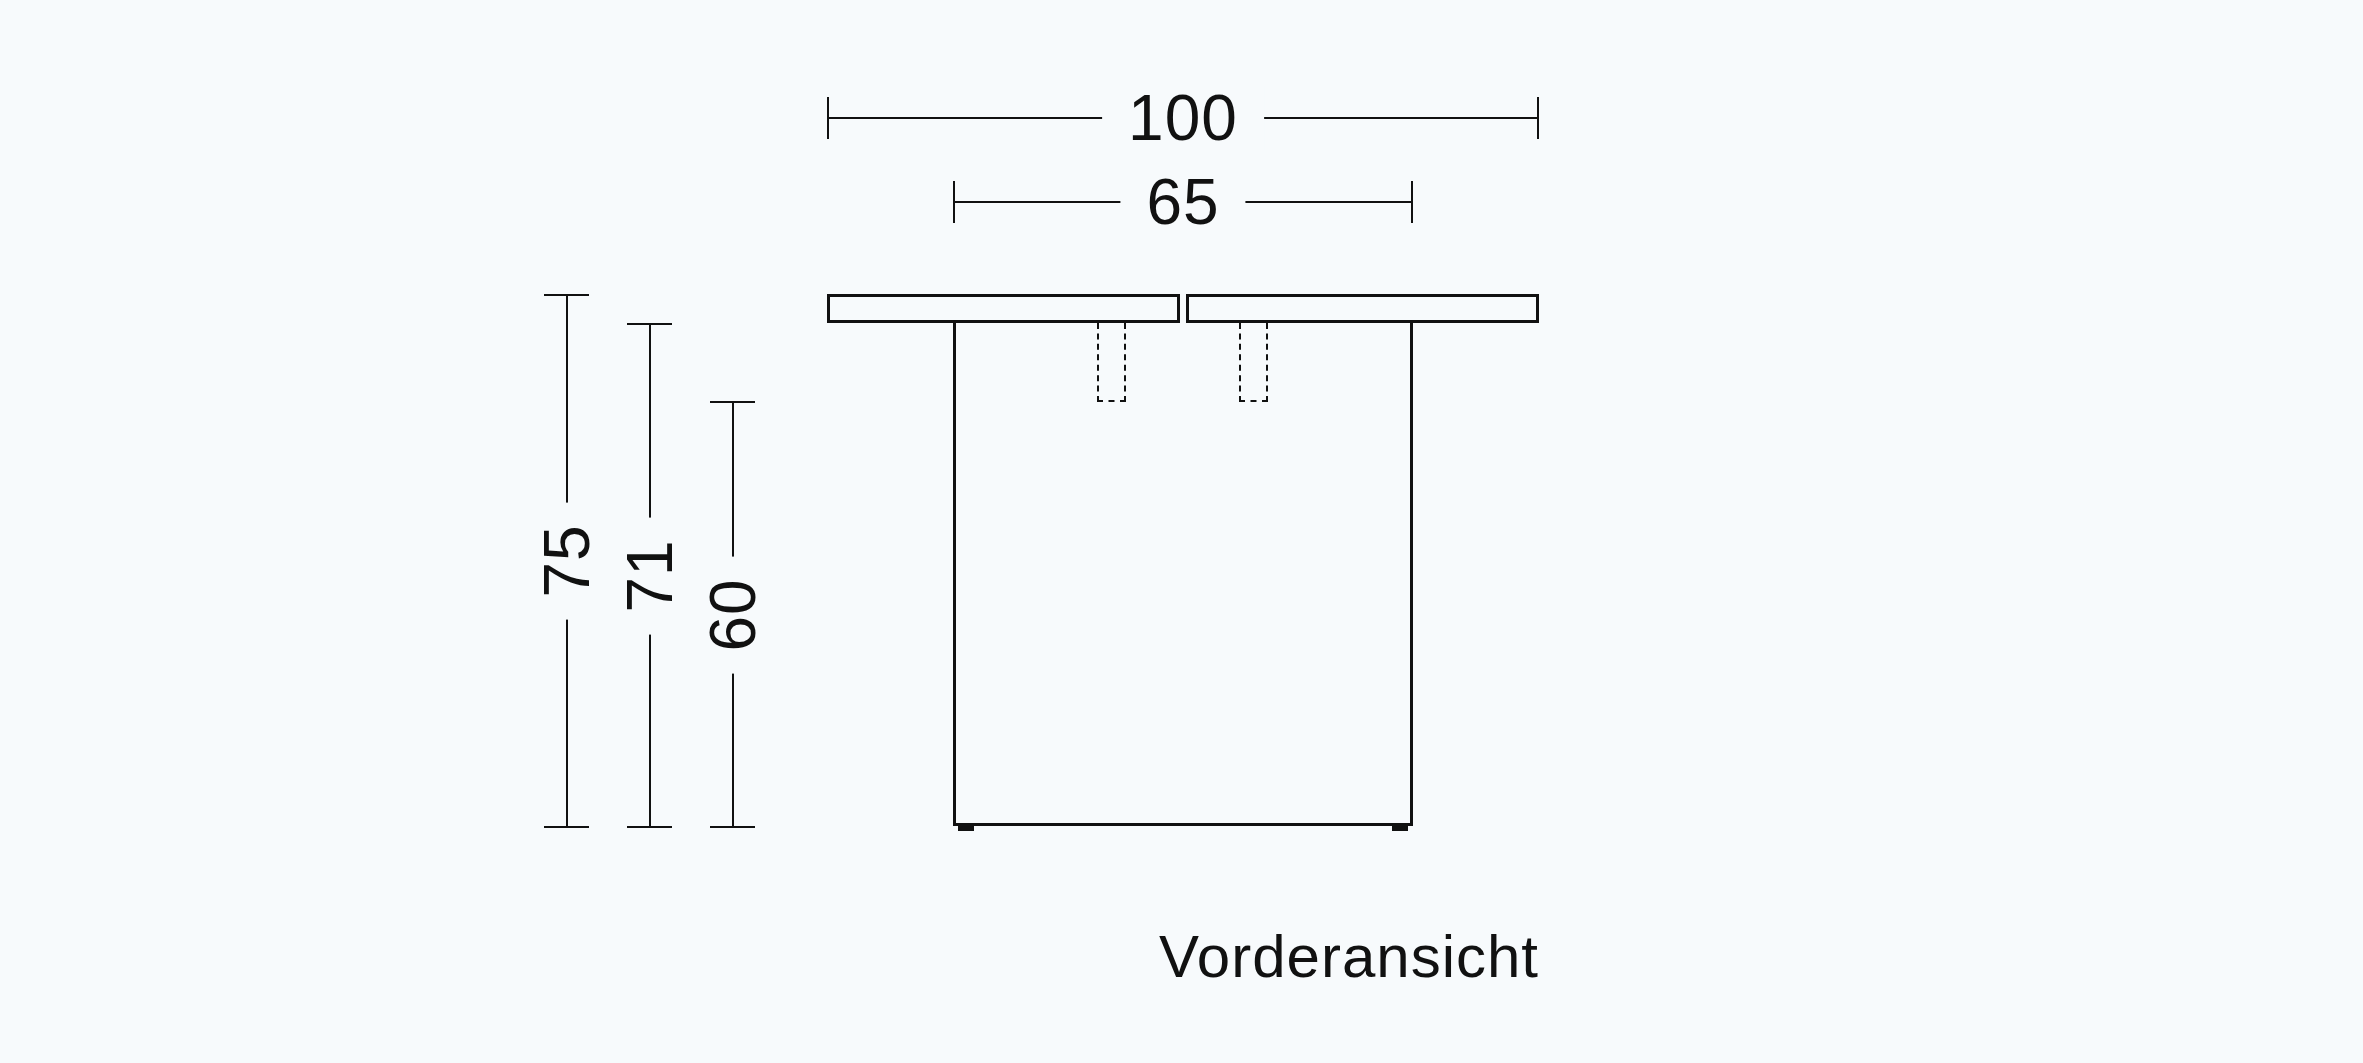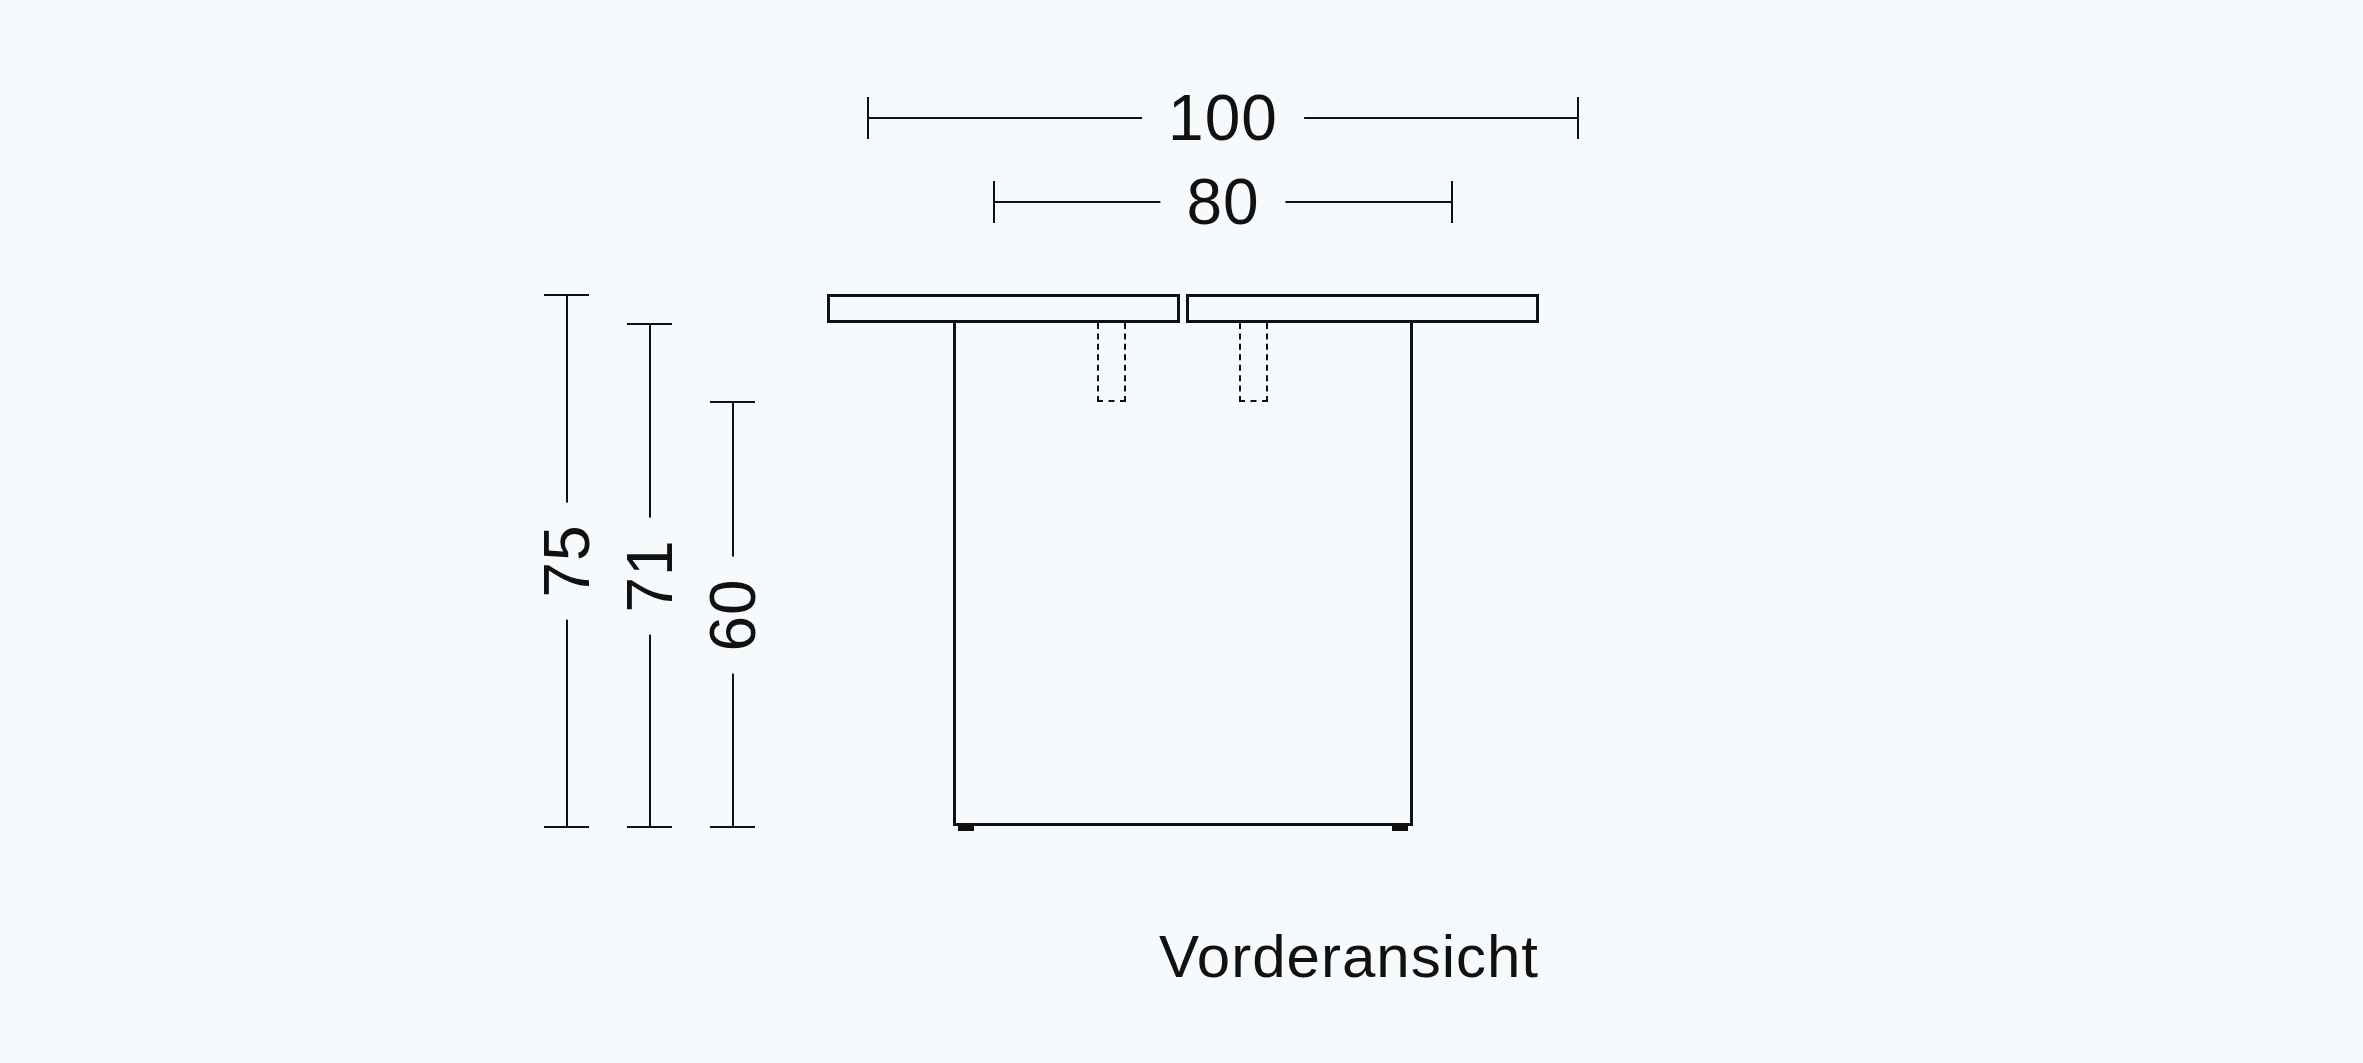--- a/index.html
+++ b/index.html
@@ -9,21 +9,21 @@
   html,body{margin:0;padding:0;background:var(--bg);}
   .canvas{
     position:relative;
     width:2363px;height:1063px;
     background:var(--bg);
     font-family:"Liberation Sans", sans-serif;
     color:var(--ink);
     overflow:hidden;
   }
   
-  .dim-h{position:absolute;margin-left:40px;}
+  .dim-h{position:absolute;}
   .dim-h .line{position:absolute;left:0;right:0;top:50%;height:2px;margin-top:-1px;background:var(--ink);}
   .dim-h .tick{position:absolute;top:0;bottom:0;width:2px;background:var(--ink);}
   .dim-h .tick.start{left:0;}
   .dim-h .tick.end{right:0;}
   .dim-h .dim-label{
     position:absolute;left:50%;top:50%;
     transform:translate(-50%,-50%);
     background:var(--bg);
     padding:0 26px;
     font-size:64px;line-height:1;letter-spacing:1px;
@@ -86,21 +86,21 @@
     <div class="line"></div>
     <div class="tick start"></div>
     <div class="tick end"></div>
     <div class="dim-label">100</div>
   </div>
 
   <div class="dim-h" id="dim-65">
     <div class="line"></div>
     <div class="tick start"></div>
     <div class="tick end"></div>
-    <div class="dim-label">80</div>
+    <div class="dim-label">65</div>
   </div>
 
   <div class="dim-v" id="dim-75">
     <div class="line"></div>
     <div class="tick start"></div>
     <div class="tick end"></div>
     <div class="dim-label">75</div>
   </div>
 
   <div class="dim-v" id="dim-71">

